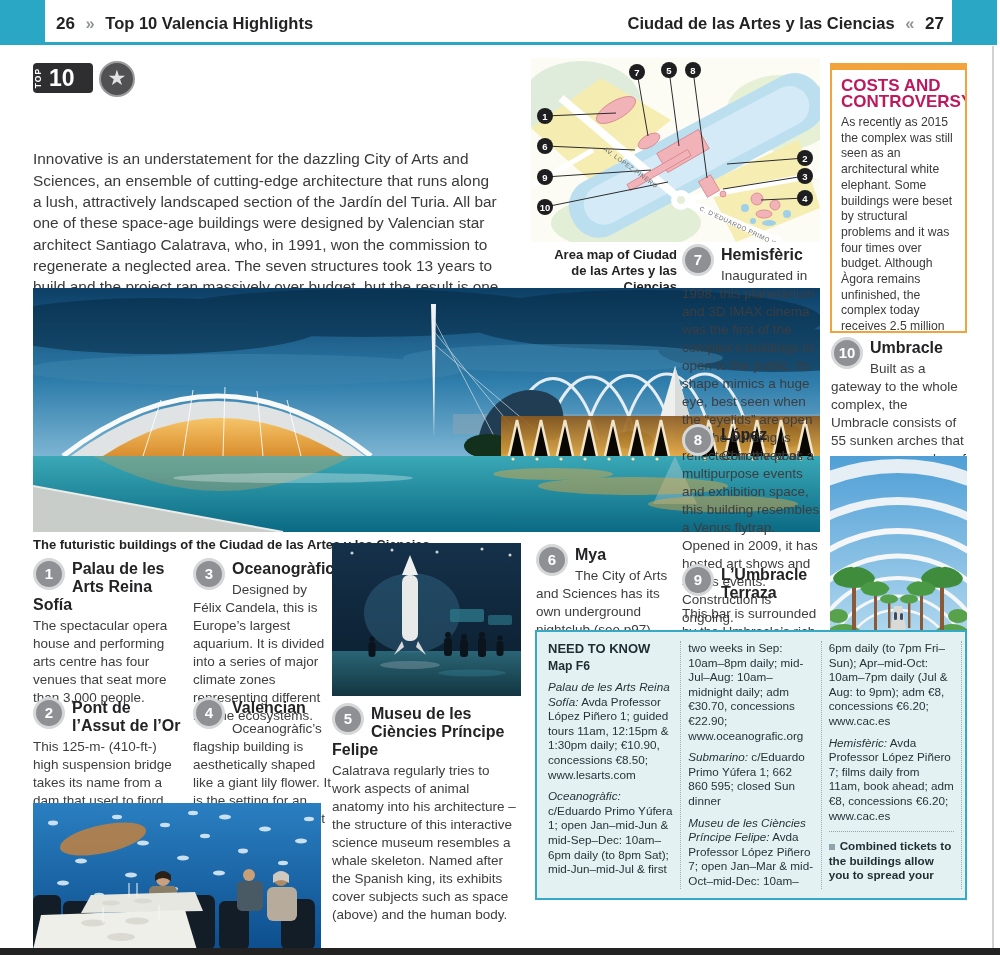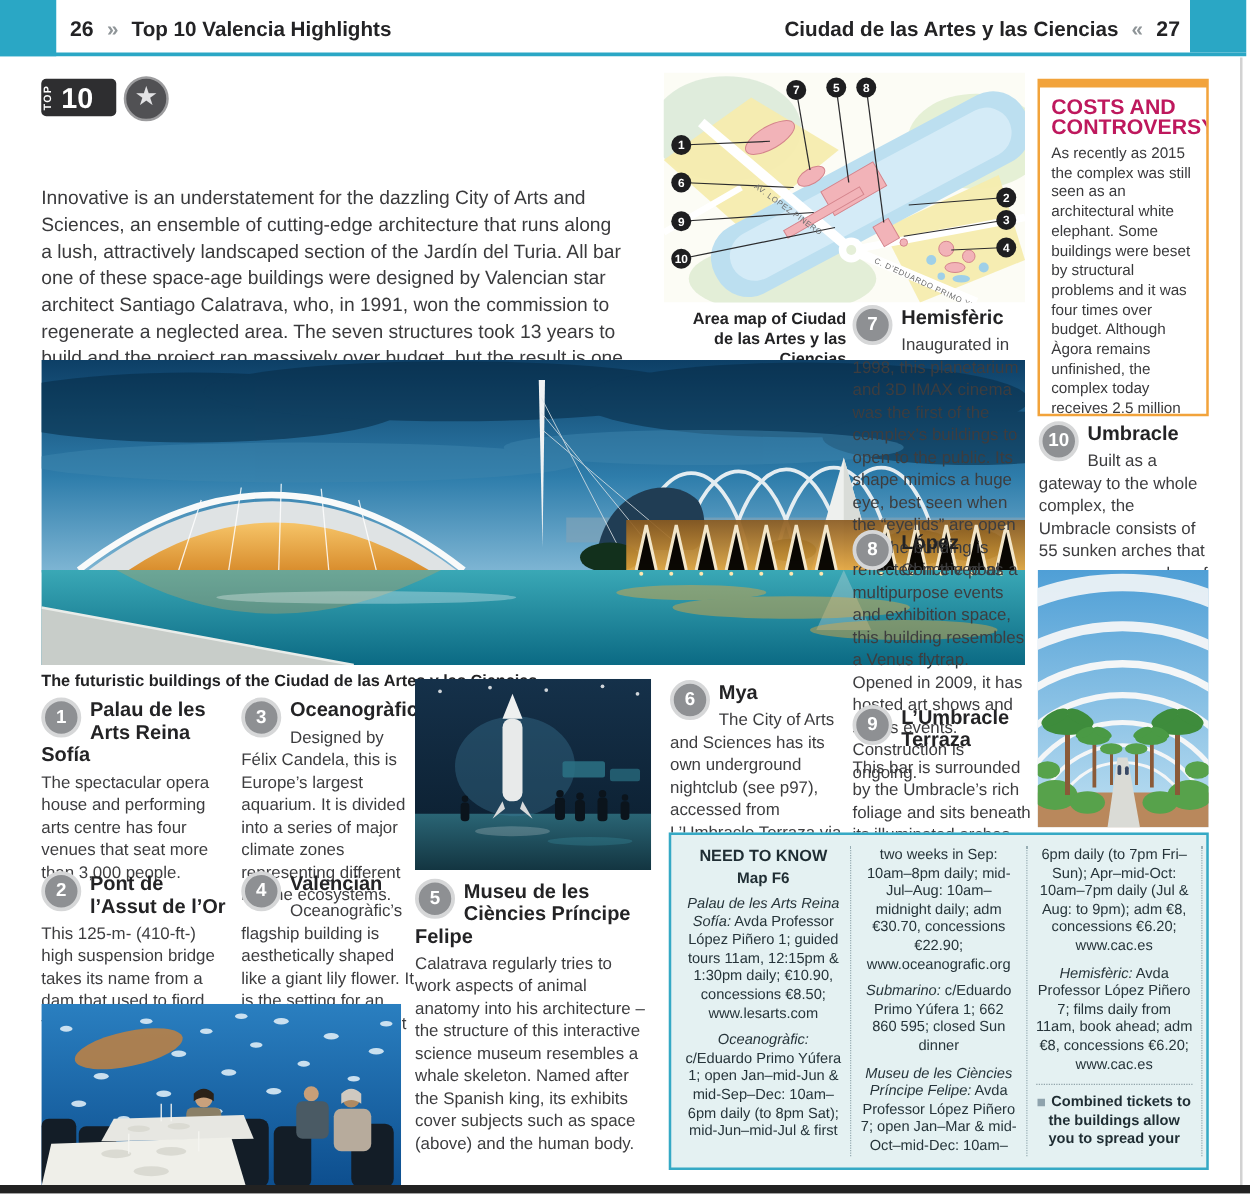--- a/index.html
+++ b/index.html
@@ -37,22 +37,22 @@
   .item .num{float:left;width:26px;height:26px;border:3px solid #d6d7d8;background:#8e9093;border-radius:50%;
        color:#fff;font-weight:800;font-size:15px;line-height:26px;text-align:center;margin:1px 7px 2px 0;}
   .item h3{margin:0;padding-top:3px;font-size:16px;line-height:18px;font-weight:800;color:#232325;}
   .item p{margin:3px 0 0;font-size:13.5px;line-height:18px;color:#3d3d3f;}
   
   .costs-box{position:absolute;left:830px;top:63px;width:137px;height:270px;box-sizing:border-box;
        background:#fff;border:2px solid #f2a33b;border-top:7px solid #f2a33b;padding:8px 9px;overflow:hidden;}
   .costs-box h4{margin:0 0 6px;font-size:17px;line-height:15.5px;font-weight:800;color:#be185d;}
   .costs-box p{margin:0;font-size:12.2px;line-height:15.7px;color:#3a3a3c;}
   
-  .ntk-box{position:absolute;left:535px;top:666px;width:432px;height:270px;box-sizing:border-box;
-       background:#e4f1f2;border:2px solid #35a9c5;padding:9px 11px;overflow:hidden;text-align:center;}
+  .ntk-box{position:absolute;left:535px;top:630px;width:432px;height:270px;box-sizing:border-box;
+       background:#e4f1f2;border:2px solid #35a9c5;padding:9px 11px;overflow:hidden;}
   .ntk-cols{column-count:3;column-gap:15px;column-rule:1px dotted #98aeb4;column-fill:auto;height:248px;}
   .ntk-box h4{margin:0 0 3px;font-size:13px;font-weight:800;color:#1f2d33;}
   .ntk-mapref{margin:0 0 7px;font-size:12.2px;font-weight:700;color:#1f2d33;}
   .ntk-entry{margin:0 0 7px;font-size:11.7px;line-height:14.6px;color:#26343a;}
   .ntk-entry .nm{font-weight:400;font-style:italic;}
   hr.dotted{border:none;border-top:1.5px dotted #92a5ab;margin:8px 0 7px;}
   .ntk-note{margin:0 0 7px;font-size:11.7px;line-height:14.6px;font-weight:800;color:#1f2d33;}
   .note-bullet{display:inline-block;width:6px;height:6px;background:#8fa3ad;margin-right:5px;}
   
   .bottom-bar{position:absolute;left:0;top:948px;width:1000px;height:7px;background:#222;}

